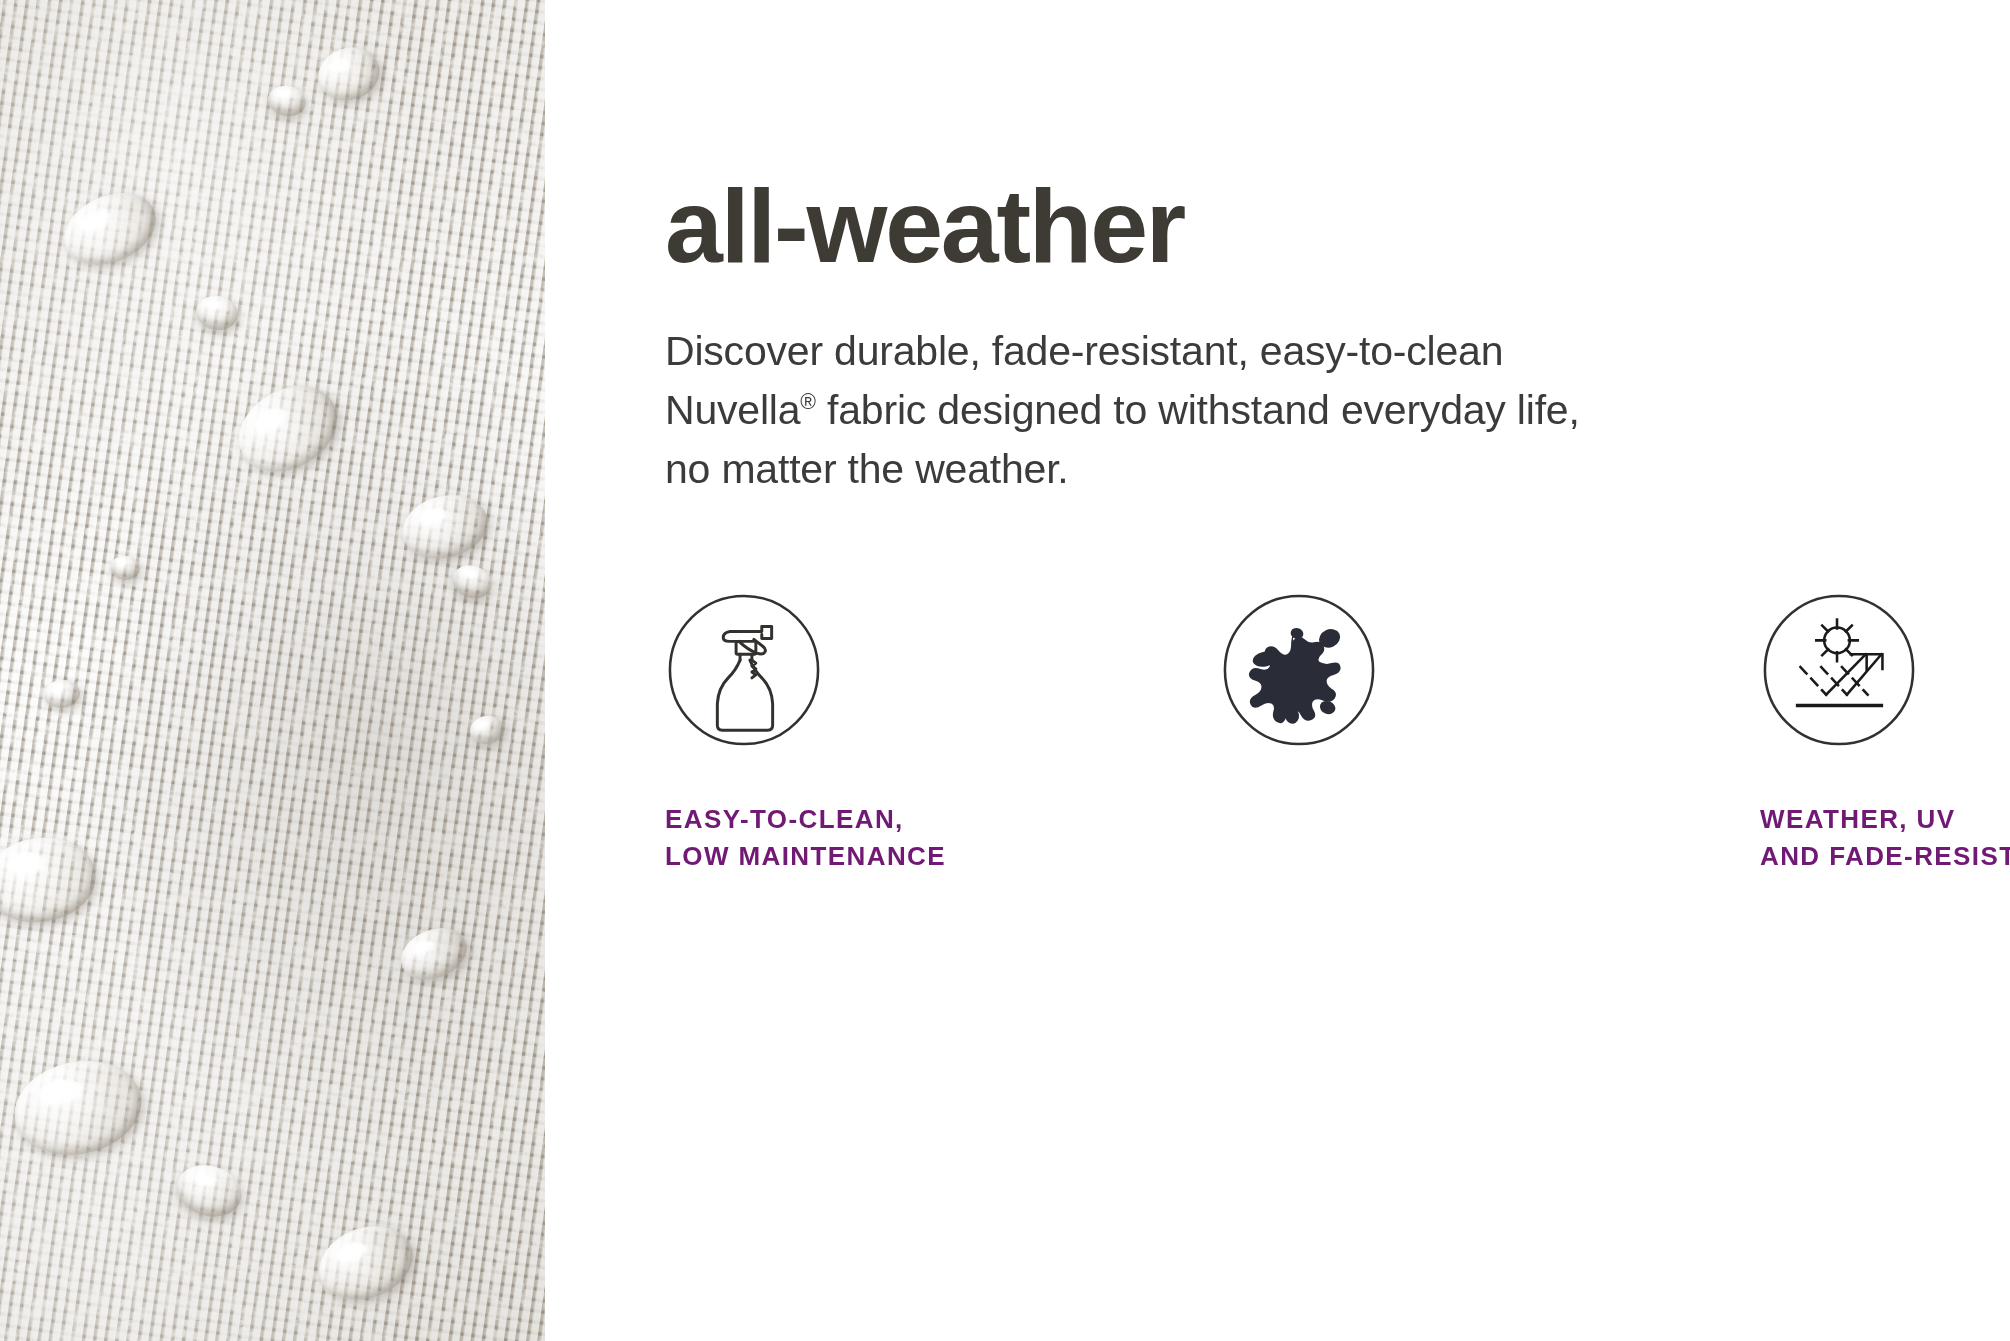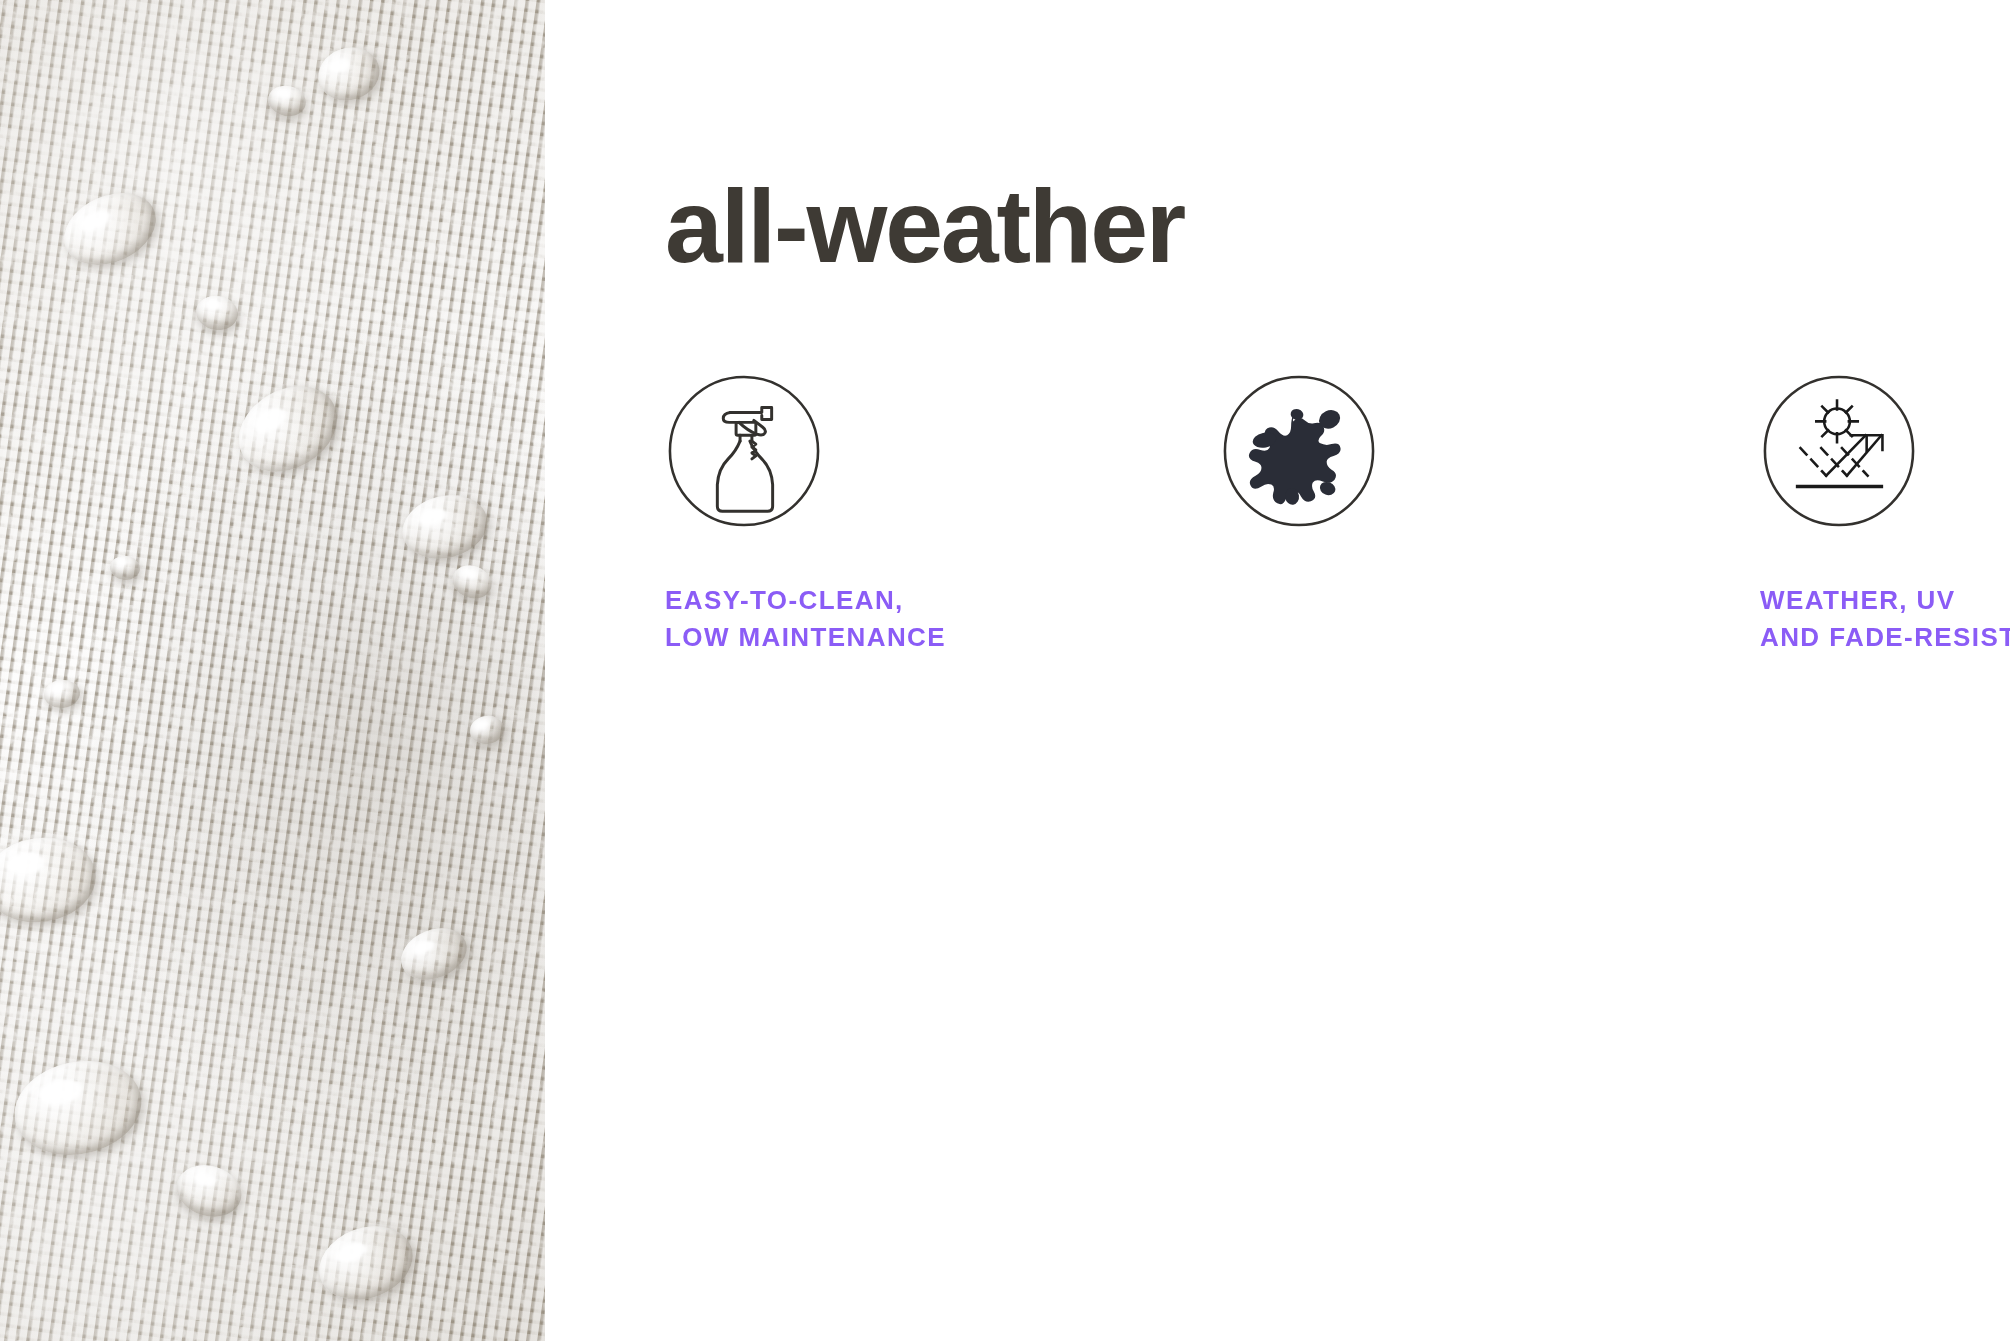--- a/index.html
+++ b/index.html
@@ -180,21 +180,21 @@
     flex: 0 0 158px;
     display: block;
   }
   .feature-caption {
     margin: 0;
     padding-top: 52px;
     font-size: 26px;
     line-height: 1.42;
     font-weight: 700;
     letter-spacing: 1.4px;
-    color: #8b5cf6;
+    color: #701a75;
     white-space: pre-line;
   }
 </style>
 </head>
 <body>
 
 <div class="promo-banner">
 
   <div class="photo-panel">
     <div class="weave-base"></div>
@@ -219,20 +219,21 @@
       <div class="bead" style="left:44px;   top:680px; width:36px;  height:28px;  transform:rotate(-6deg);"></div>
     </div>
   </div>
 
   <div class="content-panel">
 
     <h1 class="headline">
       <span class="hl-line">all-weather</span>
     </h1>
 
+    <p class="subcopy"><span>Discover durable, fade-resistant, easy-to-clean Nuvella</span><sup>®</sup><span> fabric designed to withstand everyday life, no matter the weather.</span></p>
 
     <div class="features">
 
       <div class="feature">
         <svg class="icon-circle" viewBox="0 0 160 160">
           <circle cx="80" cy="80" r="75" fill="none" stroke="#33312E" stroke-width="2.6"></circle>
           <g fill="none" stroke="#33312E" stroke-width="3" stroke-linejoin="round" stroke-linecap="round">
 
             <path d="M66 41 h32 l0 -5 h10 v12 h-10 l0 -4"></path>
             <path d="M66 41 q-7 1 -7 6 q0 4 6 4 h10"></path>

